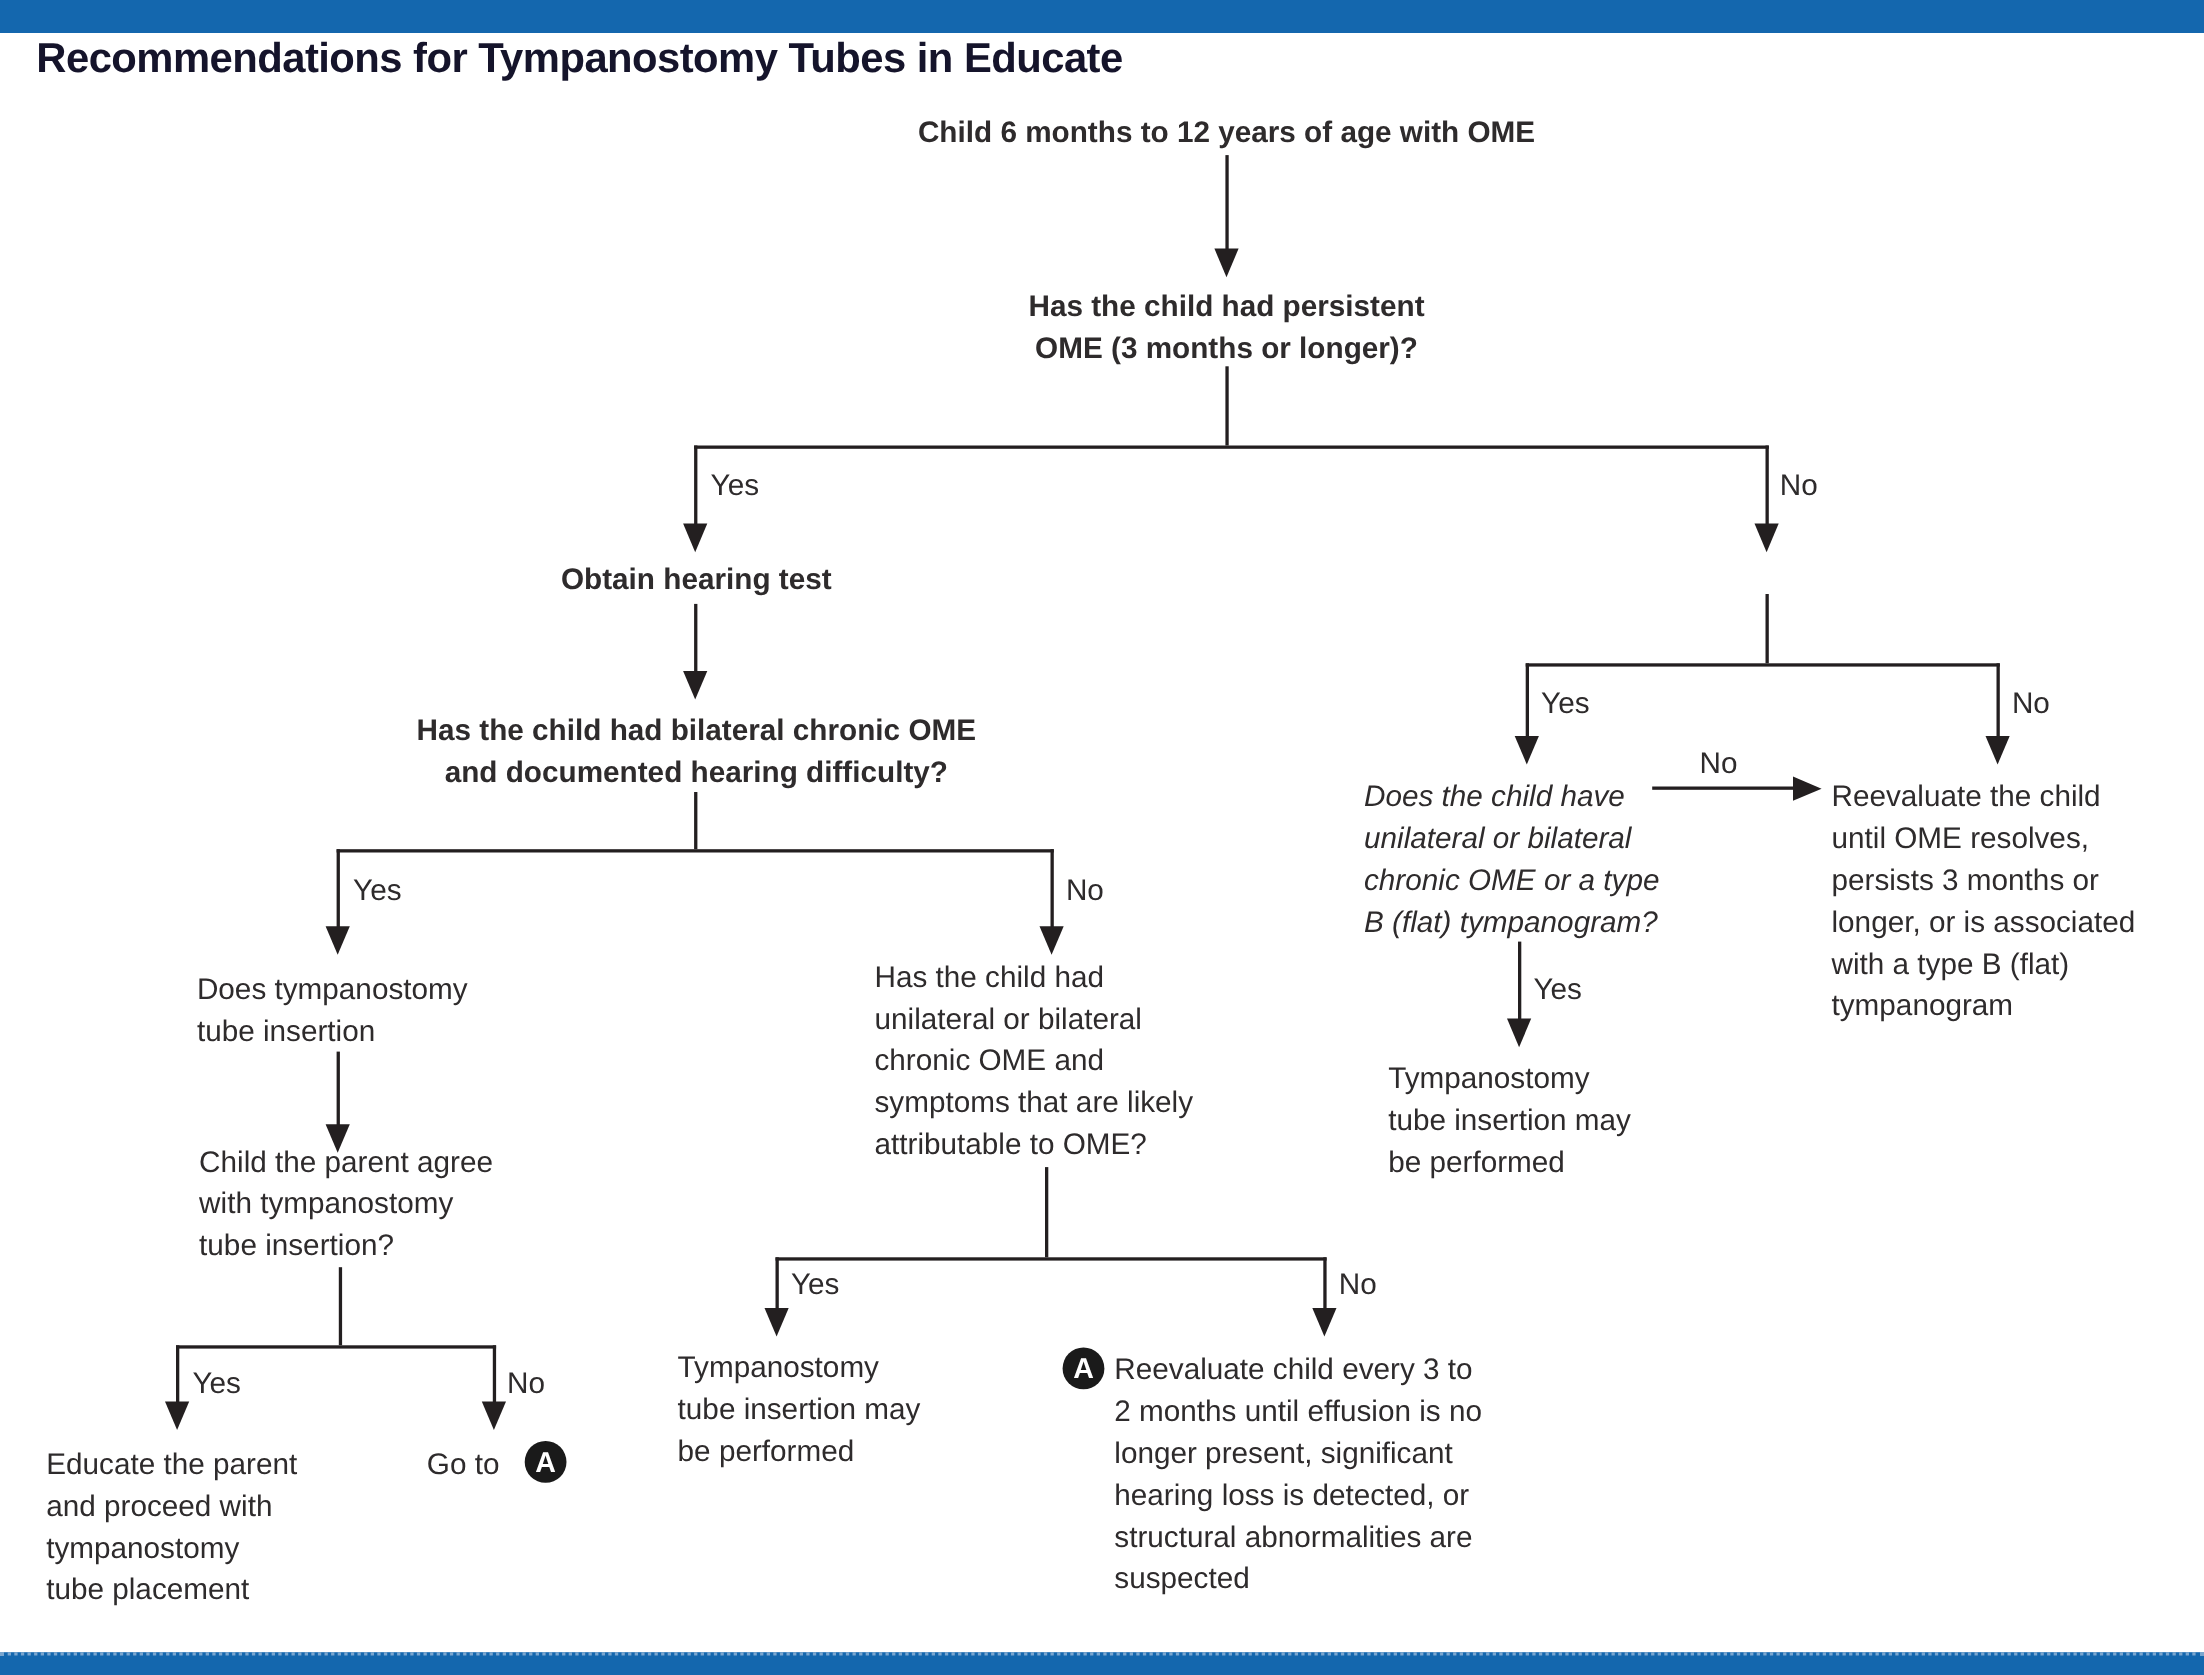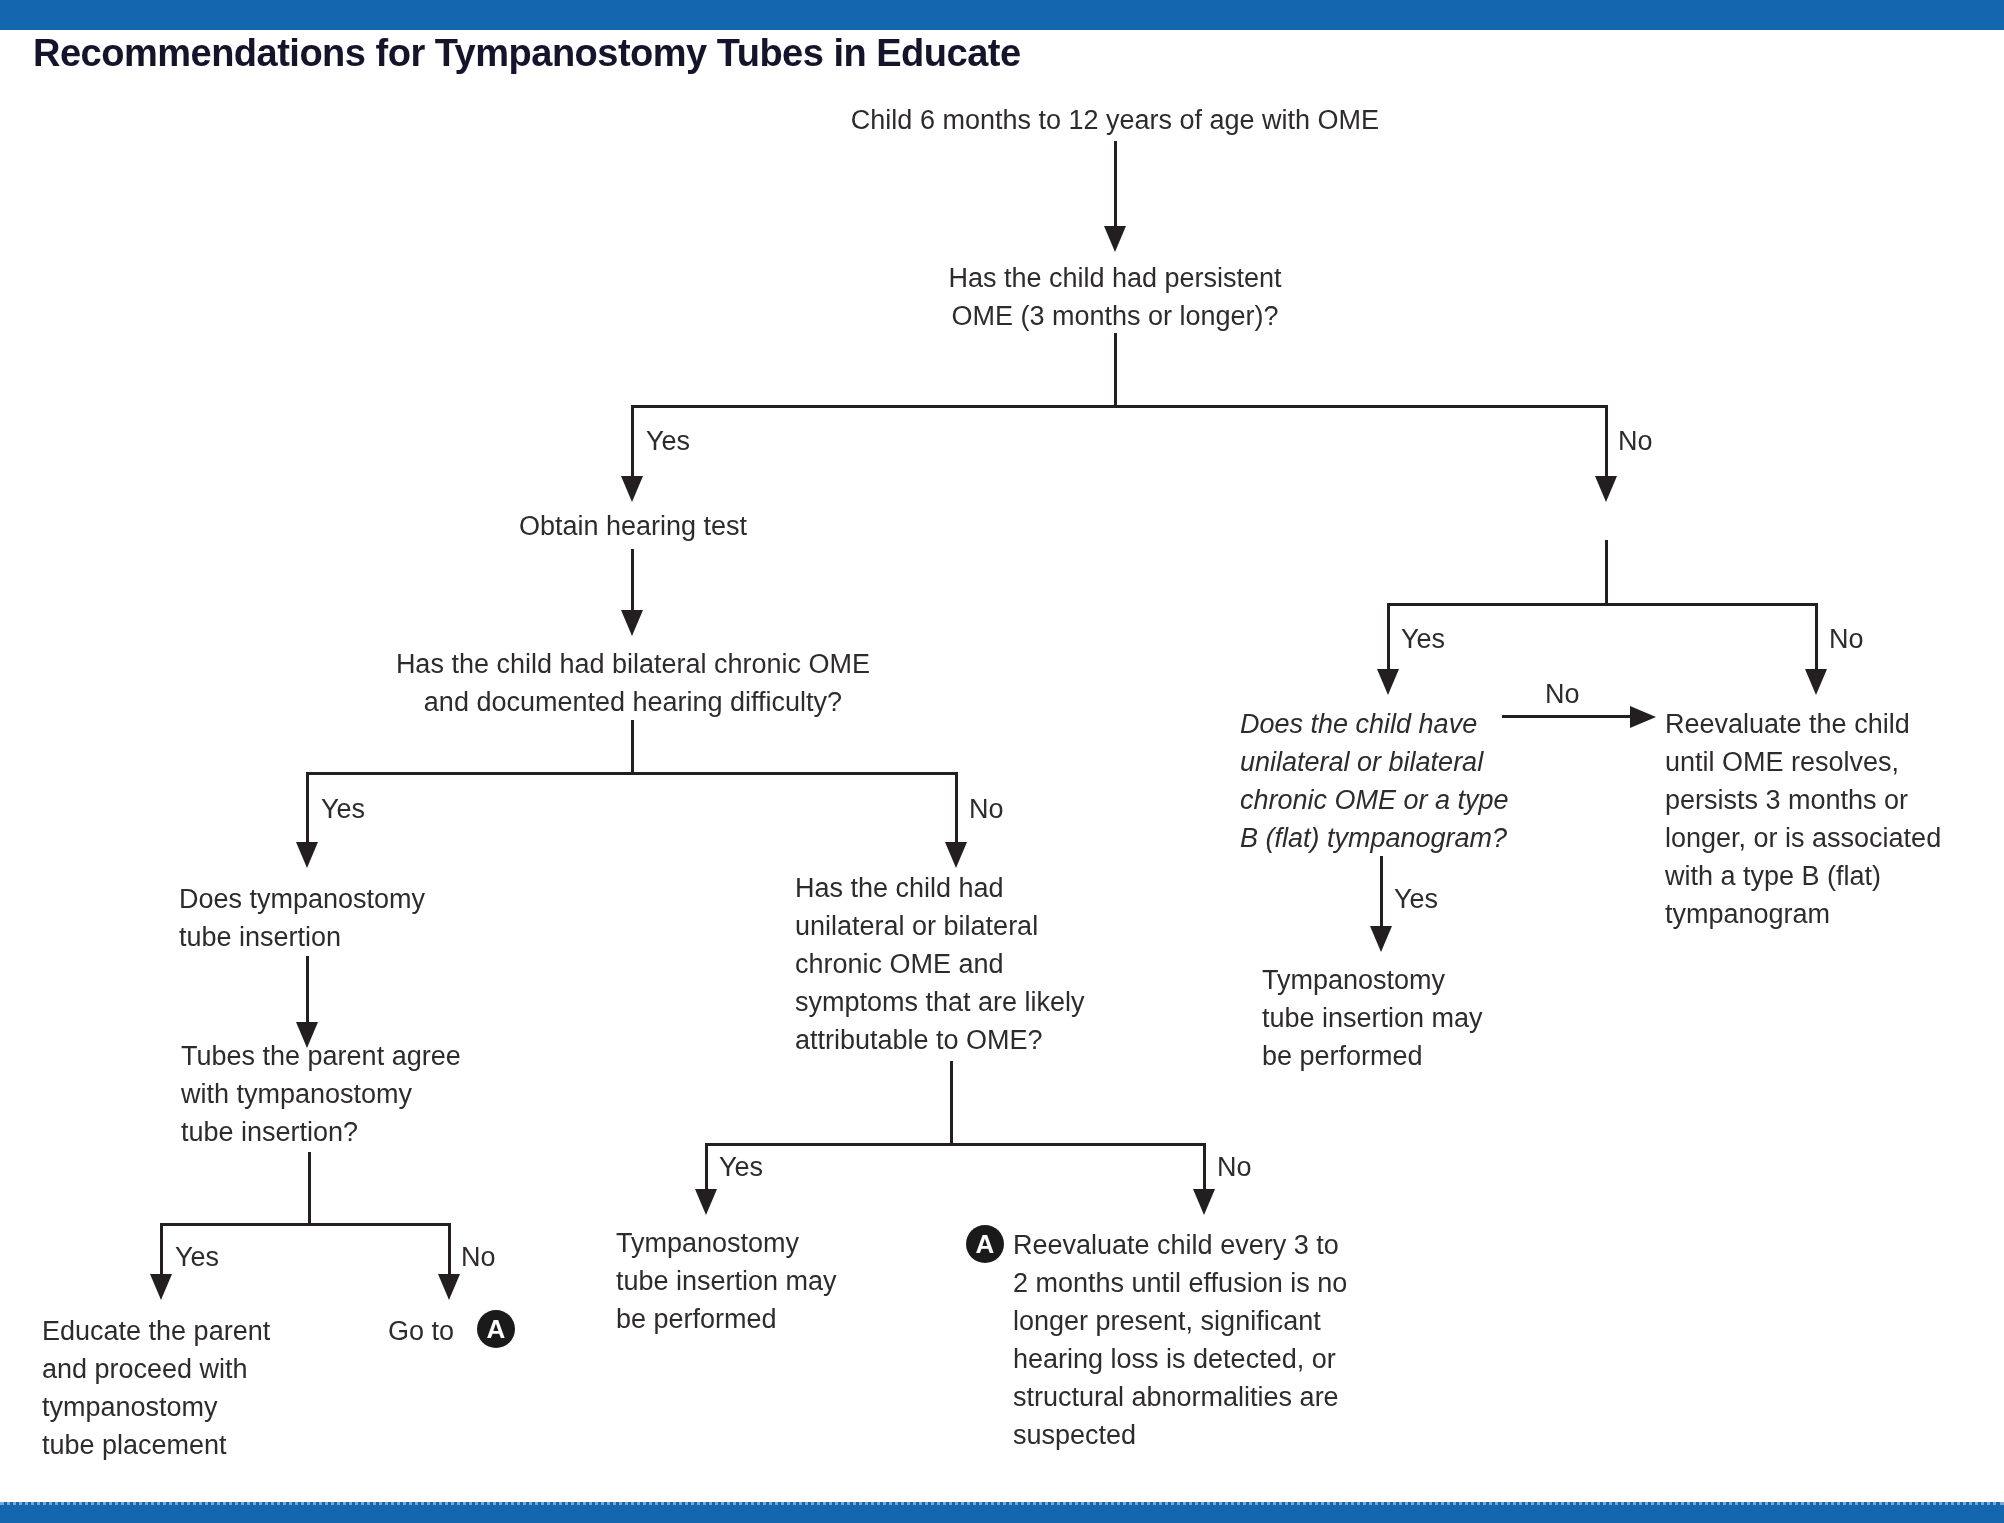--- a/index.html
+++ b/index.html
@@ -26,21 +26,21 @@
     position:absolute;left:33px;top:32px;
     font-size:38px;font-weight:bold;color:var(--title);
     letter-spacing:-0.5px;white-space:nowrap;
   }
   .node{
     position:absolute;
     font-size:27px;line-height:38px;
     white-space:pre-line;
     color:var(--text);
   }
-  .node.center{text-align:center;}
+  .node.center{text-align:center;font-weight:bold;}
   .vline{position:absolute;width:3px;background:var(--line);}
   .hline{position:absolute;height:3px;background:var(--line);}
   .head-down{
     position:absolute;width:0;height:0;
     border-left:11px solid transparent;
     border-right:11px solid transparent;
     border-top:26px solid var(--line);
   }
   .head-right{
     position:absolute;width:0;height:0;
@@ -75,21 +75,21 @@
 OME (3 months or longer)?</div>
 
   <div class="node center" style="left:433px;top:507px;width:400px;">Obtain hearing test</div>
 
   <div class="node center" style="left:333px;top:645px;width:600px;">Has the child had bilateral chronic OME
 and documented hearing difficulty?</div>
 
   <div class="node" style="left:179px;top:880px;">Does tympanostomy
 tube insertion</div>
 
-  <div class="node" style="left:181px;top:1037px;">Tubes the parent agree
+  <div class="node" style="left:181px;top:1037px;">Child the parent agree
 with tympanostomy
 tube insertion?</div>
 
   <div class="node" style="left:42px;top:1312px;">Educate the parent
 and proceed with
 tympanostomy
 tube placement</div>
 
   <div class="node" style="left:388px;top:1312px;">Go to</div>
   <div class="badge" style="left:477px;top:1310px;">A</div>

